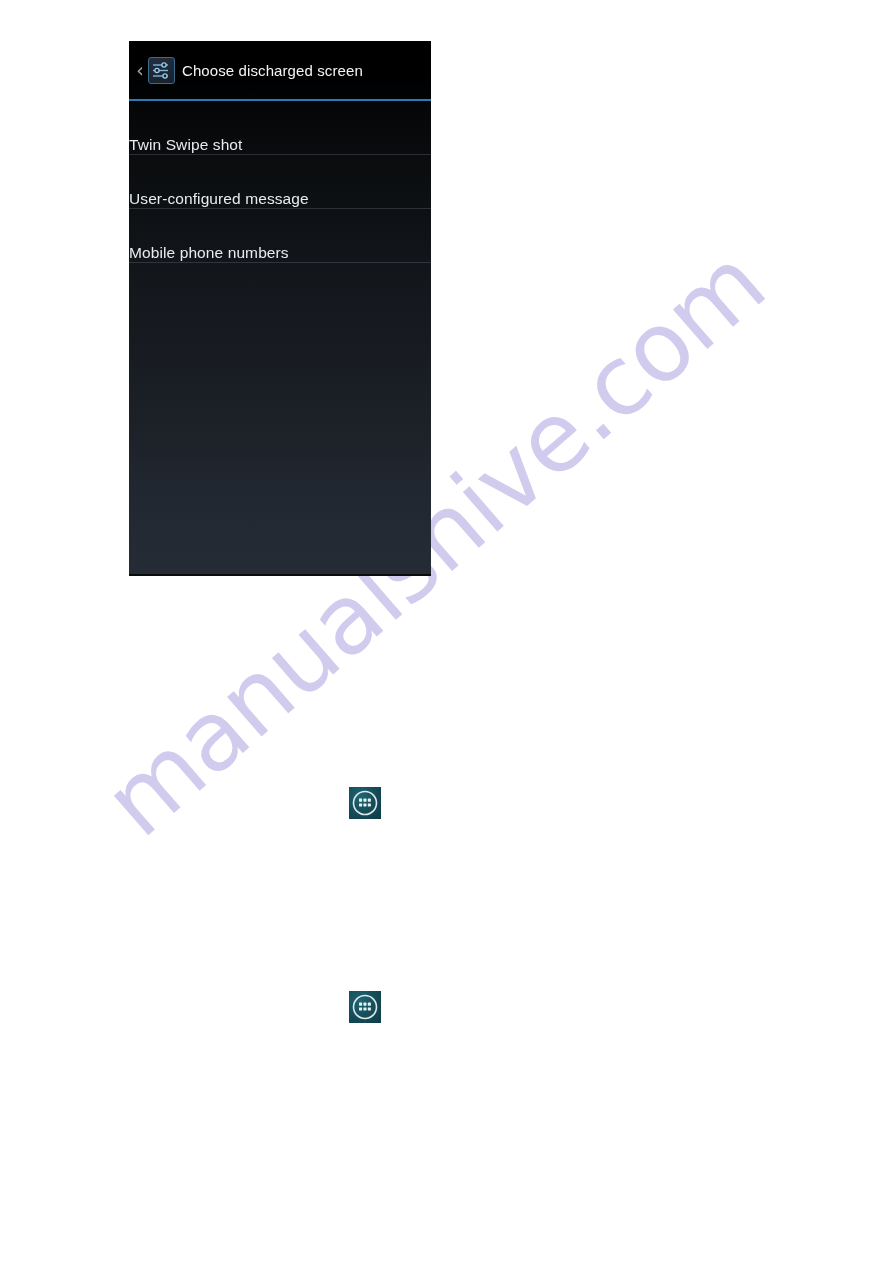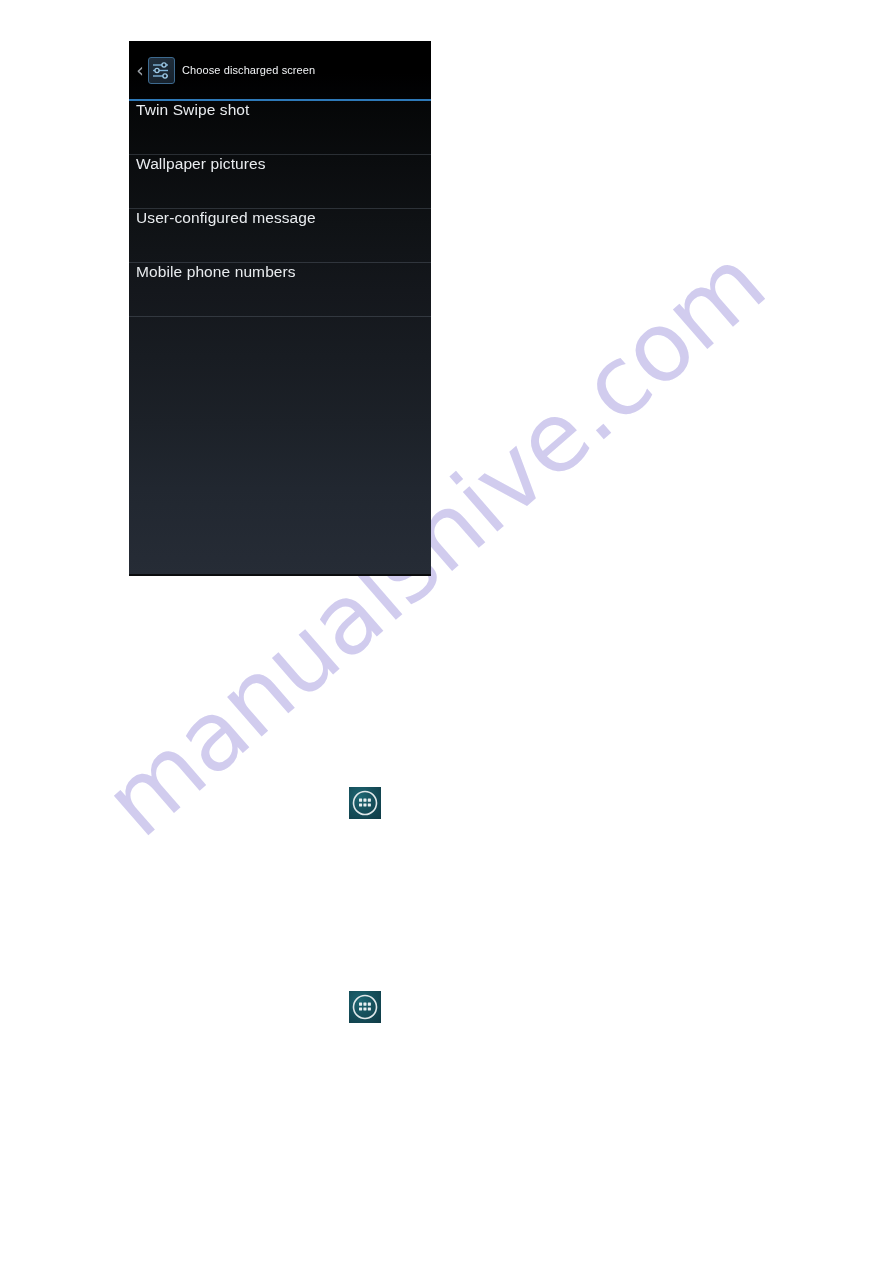--- a/index.html
+++ b/index.html
@@ -78,21 +78,21 @@
     flex: 0 0 25px;
     border: 1px solid #3d6a8f;
     border-radius: 3px;
     background: linear-gradient(160deg, #22313f 0%, #16212c 100%);
     display: block;
     margin-right: 7px;
   }
   .header-icon svg { display: block; }
   .header-title {
     color: #f2f4f6;
-    font-size: 11px;
+    font-size: 15px;
     letter-spacing: 0.1px;
     white-space: nowrap;
   }
 
   
   .panel-list {
     position: relative;
     height: 473px;
     background: linear-gradient(180deg,
         #050607 0%,
@@ -102,22 +102,21 @@
         #181c22 54%,
         #1c2128 68%,
         #212730 82%,
         #262c36 100%);
   }
   .list-item {
     position: relative;
     height: 54px;
     box-sizing: border-box;
     display: flex;
-    align-items: flex-start;
-    padding-left: 7px;
+    align-items: flex-end;
     border-bottom: 1px solid rgba(120,130,142,0.30);
   }
   .list-item:first-child { border-top: none; }
   .list-item-label {
     color: #e9ecef;
     font-size: 15.5px;
     letter-spacing: 0.1px;
     white-space: nowrap;
   }
   .list-filler {
@@ -163,23 +162,20 @@
 
     <span class="header-title">Choose discharged screen</span>
   </div>
 
   <div class="panel-list">
 
     <div class="list-item">
       <span class="list-item-label">Twin Swipe shot</span>
     </div>
 
-    <div class="list-item">
-      <span class="list-item-label">Wallpaper pictures</span>
-    </div>
 
     <div class="list-item">
       <span class="list-item-label">User-configured message</span>
     </div>
 
     <div class="list-item">
       <span class="list-item-label">Mobile phone numbers</span>
     </div>
 
 

